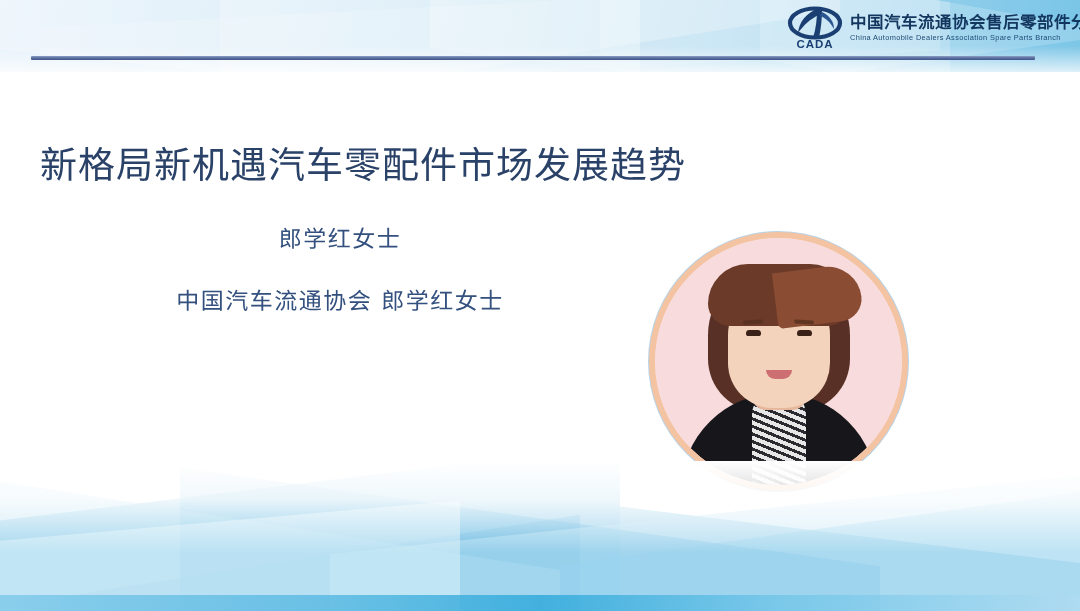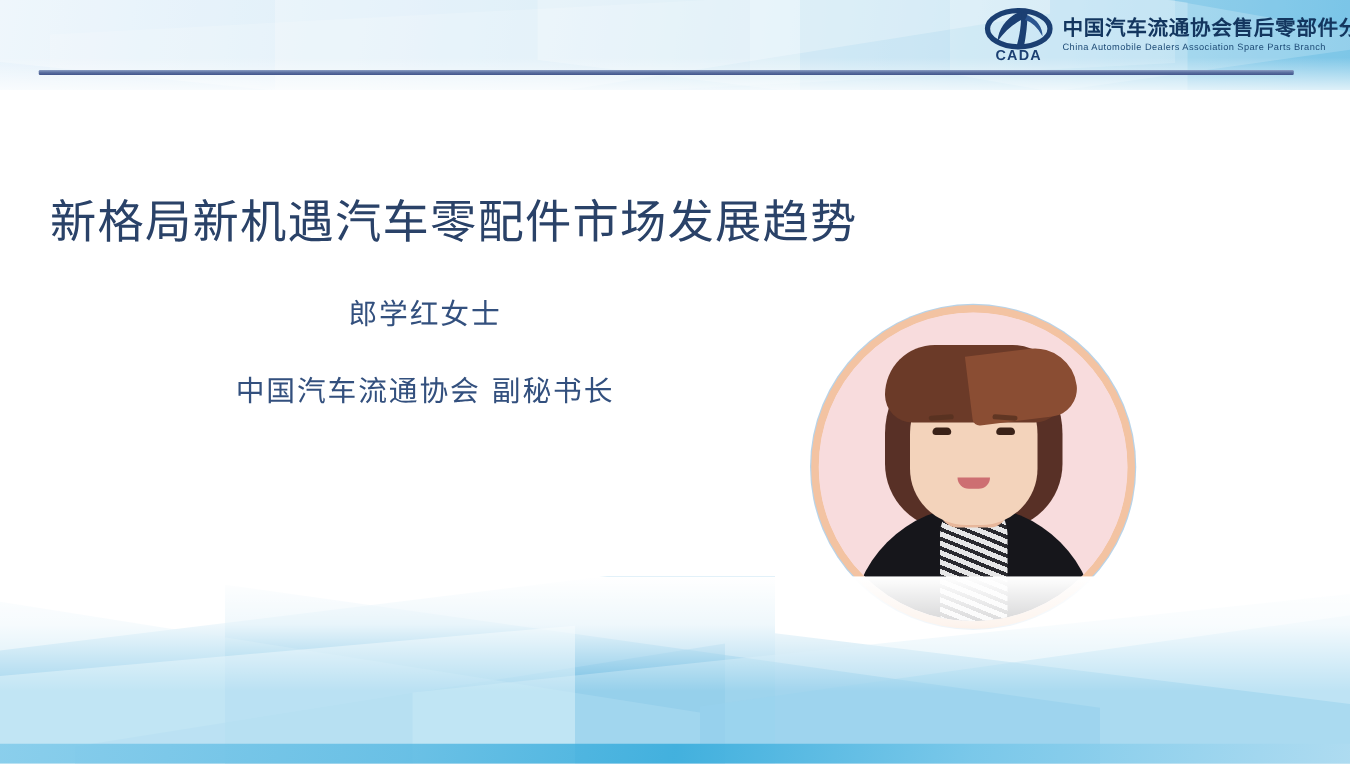--- a/index.html
+++ b/index.html
@@ -120,21 +120,21 @@
     font-size: 7.4px;
     font-weight: 400;
     color: #1d4a75;
     letter-spacing: 0.35px;
     white-space: nowrap;
   }
 
   
   .content {
     position: absolute;
-    left: 0; top: 68px;
+    left: 0; top: 56px;
     width: 1080px;
     height: 430px;
   }
   .title-col {
     position: absolute;
     left: 40px;
     top: 88px;
     width: 600px;
     text-align: center;
   }
@@ -387,21 +387,21 @@
       <div class="logo-cn">中国汽车流通协会售后零部件分会</div>
       <div class="logo-en">China Automobile Dealers Association Spare Parts Branch</div>
     </div>
   </div>
 
   <div class="content">
 
     <div class="title-col">
       <div class="slide-title">新格局新机遇汽车零配件市场发展趋势</div>
       <div class="speaker-name">郎学红女士</div>
-      <div class="speaker-role">中国汽车流通协会 副秘书长</div>
+      <div class="speaker-role">中国汽车流通协会 郎学红女士</div>
     </div>
 
     <div class="portrait">
       <div class="portrait-inner">
         <div class="p-hair-back"></div>
         <div class="p-shoulders"></div>
         <div class="p-collar"></div>
         <div class="p-neck"></div>
         <div class="p-face"></div>
         <div class="p-hair-front"></div>

